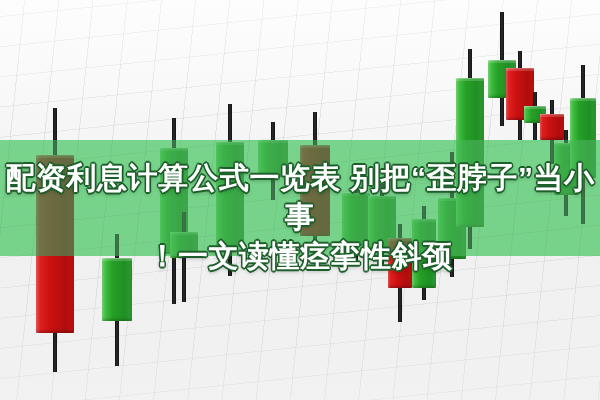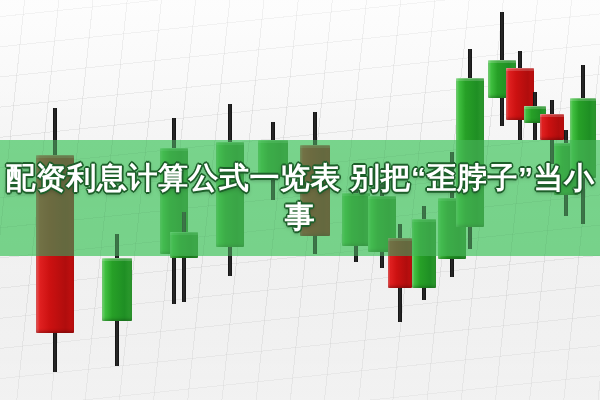--- a/index.html
+++ b/index.html
@@ -186,15 +186,16 @@
           <div class="cap"></div>
         </div>
       </div>
     </div>
 
   <div id="band" style="top: 140px; height: 116px;"></div>
   <div id="band2" style="top: 140px; height: 116px;"></div>
 
   <div id="headline" style="top: 158px;">
     <span class="l1">配资利息计算公式一览表 别把“歪脖子”当小事</span>
+    <span class="l2">！一文读懂痉挛性斜颈</span>
   </div>
 
 </div>
 
 </body></html>

